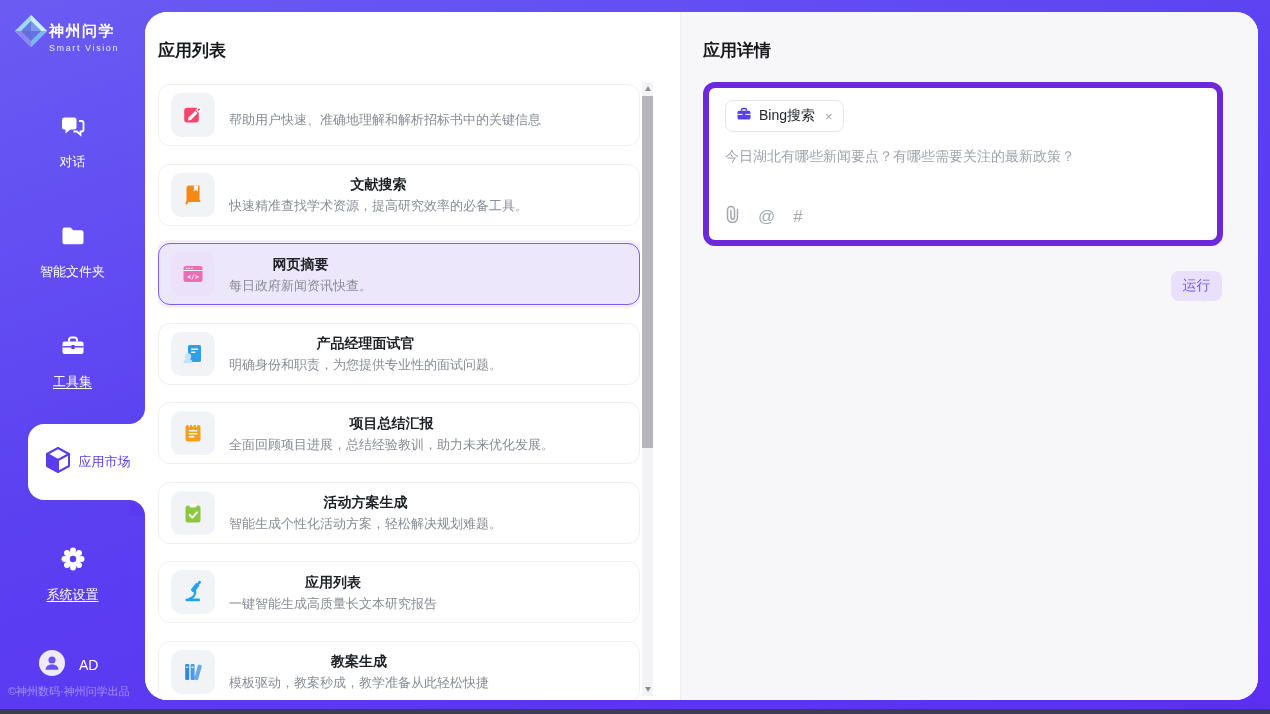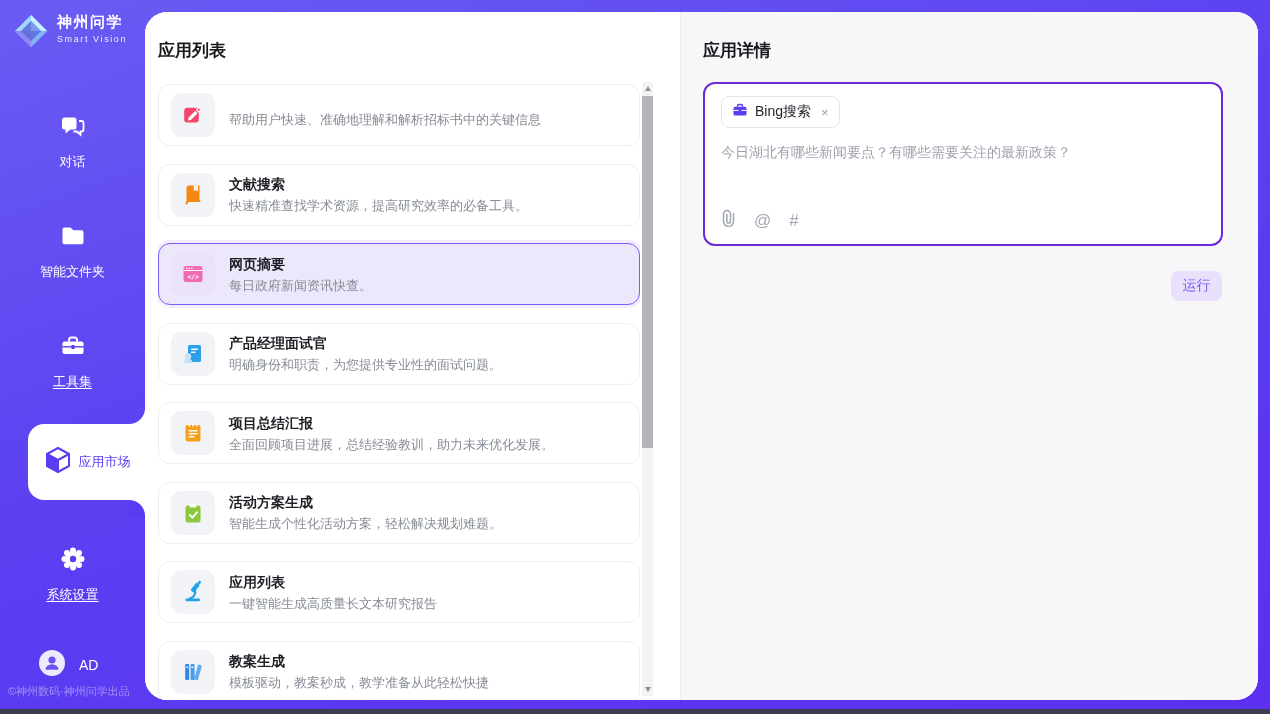--- a/index.html
+++ b/index.html
@@ -6,59 +6,59 @@
   html,body { width:1270px; height:714px; overflow:hidden; }
   body {
     position:relative;
     font-family:"Liberation Sans", sans-serif;
     background:linear-gradient(160deg,#6a5cf3 0%,#5b40f1 45%,#5c2ff2 100%);
   }
   .bottom-strip { position:absolute; left:0; right:0; bottom:0; height:5px; background:#3c3c52; }
 
   
   .sidebar { position:absolute; left:0; top:0; width:145px; height:100%; z-index:3; }
-  .logo { position:absolute; top:13px; left:13px; display:flex; align-items:flex-start; gap:8px; }
+  .logo { position:absolute; top:13px; left:13px; display:flex; align-items:flex-end; gap:0; }
   .logo-cn { font-size:15px; font-weight:bold; color:#fff; letter-spacing:1.5px; }
   .logo-en { font-size:9px; color:#e9edff; letter-spacing:1.6px; margin-top:2px; }
   .nav-item { position:absolute; left:0; width:145px; display:flex; flex-direction:column; align-items:center; gap:9px; color:#fff; cursor:pointer; }
   .nav-label { font-size:13px; color:#fff; }
   .nav-label.underline { text-decoration:underline; text-underline-offset:2px; }
   .active-tab { position:absolute; left:28px; top:424px; width:117px; height:76px; background:#fff; border-radius:16px 0 0 16px; display:flex; flex-direction:row; align-items:center; justify-content:center; gap:6px; cursor:pointer; }
   .active-tab .nav-label { color:#5b3df0; }
   .notch { position:absolute; right:0; width:16px; height:16px; }
   .notch-top { top:408px; background:radial-gradient(circle at 0 0,#5b44f1 15.5px,#fff 16.5px); }
   .notch-bottom { top:500px; background:radial-gradient(circle at 0 100%,#5a3bf1 15.5px,#fff 16.5px); }
   .user-row { position:absolute; left:39px; top:650px; display:flex; align-items:center; gap:14px; cursor:pointer; }
   .user-label { color:#fff; font-size:14px; }
   .copyright { position:absolute; left:8px; top:684px; font-size:11px; color:rgba(255,255,255,0.42); white-space:nowrap; }
 
   
   .main { position:absolute; left:145px; top:12px; width:1113px; height:688px; border-radius:22px; overflow:hidden; display:flex; background:#fff; z-index:2; }
 
   
-  .left-pane { width:535px; position:relative; background:#fff; flex-shrink:0; }
+  .left-pane { width:535px; position:relative; background:#fff; flex-shrink:0;text-align:center; }
   .pane-title { font-size:17px; font-weight:bold; color:#17191d; }
   .left-pane .pane-title { position:absolute; left:13px; top:27px; }
   .cards { position:absolute; left:13px; top:70px; width:482px; bottom:0; overflow:hidden; padding-top:2px; }
   .card { height:62px; border:1px solid #efeff2; border-radius:12px; margin-bottom:17.5px; display:flex; align-items:center; padding:0 12px; background:#fff; cursor:pointer; }
   .card.selected { background:#ede7fb; border:1px solid #7e5cf6; box-shadow:0 0 0 3px rgba(126,92,246,0.10); }
   .tile { width:44px; height:44px; border-radius:10px; background:#f2f3f6; display:flex; align-items:center; justify-content:center; margin-right:14px; flex-shrink:0; }
   .card.selected .tile { background:#ebe2f9; }
   .card-title { font-size:14px; font-weight:bold; color:#1d2025; line-height:1; }
   .card-desc { font-size:13px; color:#878c96; margin-top:8px; white-space:nowrap; line-height:1; }
   .scrollbar { position:absolute; right:27px; top:70px; bottom:4px; width:11px; background:#f3f3f5; }
   .sb-arrow { position:absolute; left:2.5px; width:0; height:0; cursor:pointer; }
   .sb-up { top:4px; border-left:3px solid transparent; border-right:3px solid transparent; border-bottom:5px solid #8d9097; }
   .sb-down { bottom:4px; border-left:3px solid transparent; border-right:3px solid transparent; border-top:5px solid #8d9097; }
   .sb-thumb { position:absolute; left:0; right:0; top:14px; height:352px; background:#b4b4b9; cursor:pointer; }
 
   
   .right-pane { flex:1; background:#f7f7f9; position:relative; border-left:1px solid #ededf0; }
   .right-pane .pane-title { position:absolute; left:22px; top:27px; }
-  .detail-card { position:absolute; left:22px; top:70px; width:520px; height:164px; background:#fff; border:2px solid #6d28d9; border-radius:12px; }
+  .detail-card { position:absolute; left:22px; top:70px; width:520px; height:164px; background:#fff; border:6px solid #6d28d9; border-radius:12px; }
   .tool-tag { position:absolute; left:16px; top:12px; height:32px; display:inline-flex; align-items:center; gap:7px; padding:0 10px; border:1px solid #e4e4e9; border-radius:8px; background:#fff; cursor:pointer; }
   .tag-label { font-size:14px; color:#23272f; }
   .tag-close { font-size:13px; color:#9aa0ab; margin-left:3px; cursor:pointer; }
   .query-input { position:absolute; left:16px; top:60px; width:484px; height:58px; border:none; outline:none; resize:none; background:transparent; font:14px "Liberation Sans", sans-serif; color:#8b5cf6; }
   .query-input::placeholder { color:#9ea3ad; }
   .attach-row { position:absolute; left:16px; bottom:13px; display:flex; gap:18px; align-items:center; color:#a2a7b1; }
   .attach-glyph { font-size:17px; color:#a2a7b1; cursor:pointer; line-height:1; }
   .run-btn { position:absolute; right:36px; top:259px; width:51px; height:30px; background:#e9e0fc; color:#7c57f5; font-size:14px; border:none; border-radius:8px; cursor:pointer; display:flex; align-items:center; justify-content:center; font-family:"Liberation Sans",sans-serif; }
 </style>
 </head>

